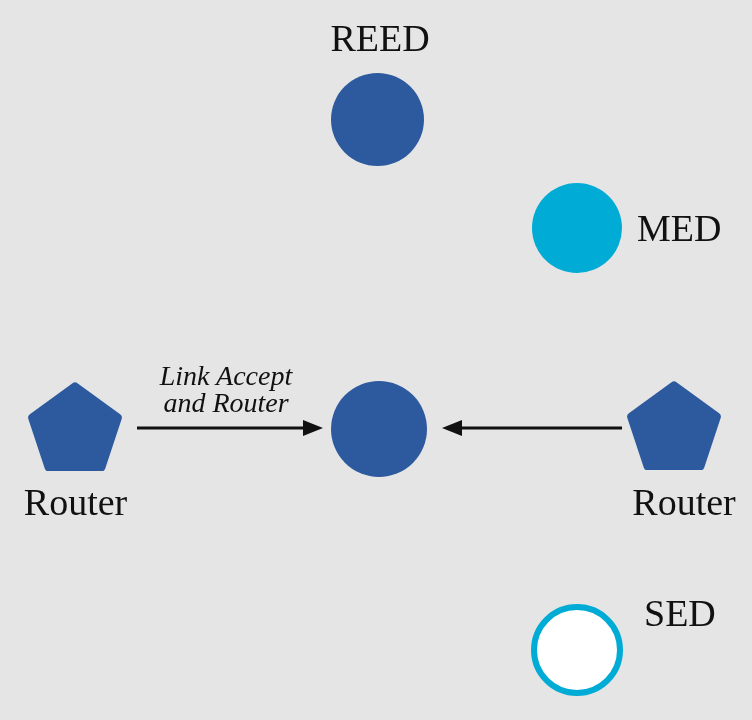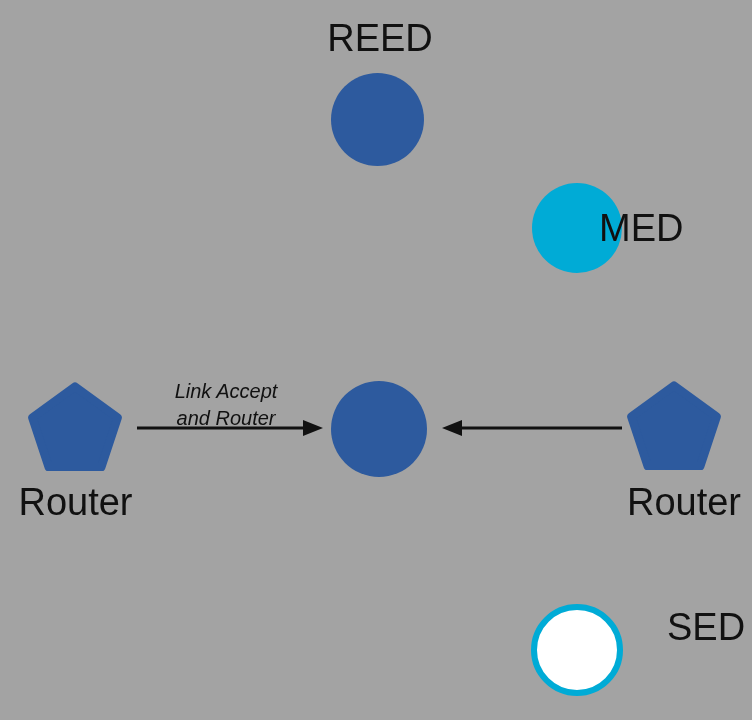--- a/index.html
+++ b/index.html
@@ -5,22 +5,23 @@
   html, body {
     margin: 0;
     padding: 0;
     background: #ffffff;
     font-family: "Liberation Sans", sans-serif;
   }
   .canvas {
     position: relative;
     width: 752px;
     height: 720px;
-    background: #a3a3a3;
+    background: #e5e5e5;
     overflow: hidden;
+    font-family: Liberation Serif, serif;
   }
   .node-label {
     position: absolute;
     color: #111111;
     font-size: 38px;
     font-weight: 400;
     line-height: 1.1;
     white-space: nowrap;
   }
   .centered { text-align: center; }
@@ -37,39 +38,38 @@
   }
   .pentagon {
     position: absolute;
   }
   .edge-svg {
     position: absolute;
     overflow: visible;
   }
   .edge-label {
     position: absolute;
-    font-size: 20px;
+    font-size: 28px;
     font-style: italic;
     color: #111111;
     text-align: center;
     line-height: 27px;
     white-space: nowrap;
-    margin-top: 16px;
   }
 </style>
 </head>
 <body>
 
 <div class="canvas">
 
   <div class="node-label centered" style="left:300px; top:18px; width:160px;">REED</div>
   <div class="circle" style="left: 331px; top: 73px; width: 93px; height: 93px; background: rgb(45, 90, 158);"></div>
 
   <div class="circle" style="left: 532px; top: 183px; width: 90px; height: 90px; background: rgb(0, 171, 214);"></div>
-  <div class="node-label" style="left:599px; top:208px;text-align:right;">MED</div>
+  <div class="node-label" style="left:637px; top:208px;text-align:right;">MED</div>
 
   <svg class="pentagon" style="left:28px; top:381px;" width="94" height="90" viewBox="0 0 100 96">
     <polygon points="50,6 95.5,39 78,92 22,92 4.5,39" stroke-width="9" stroke-linejoin="round" fill="#2d5a9e" stroke="#2d5a9e"></polygon>
   </svg>
   <div class="node-label centered" style="left:0px; top:482px; width:151px;">Router</div>
 
   <div class="edge-label" style="left:146px; top:362px; width:160px;">
     <div>Link Accept</div>
     <div>and Router</div>
   </div>
@@ -85,15 +85,15 @@
     <line x1="20" y1="12" x2="181" y2="12" stroke-width="3" stroke="#111111"></line>
     <polygon points="21,4 1,12 21,20" fill="#111111"></polygon>
   </svg>
 
   <svg class="pentagon" style="left:627px; top:380px;" width="94" height="90" viewBox="0 0 100 96">
     <polygon points="50,6 95.5,39 78,92 22,92 4.5,39" stroke-width="9" stroke-linejoin="round" fill="#2d5a9e" stroke="#2d5a9e"></polygon>
   </svg>
   <div class="node-label centered" style="left:609px; top:482px; width:150px;">Router</div>
 
   <div class="ring" style="left: 531px; top: 604px; width: 92px; height: 92px; border-color: rgb(0, 171, 214);"></div>
-  <div class="node-label" style="left:644px; top:607px;margin-left:23px;">SED</div>
+  <div class="node-label" style="left:644px; top:593px;">SED</div>
 
 </div>
 
 </body></html>

